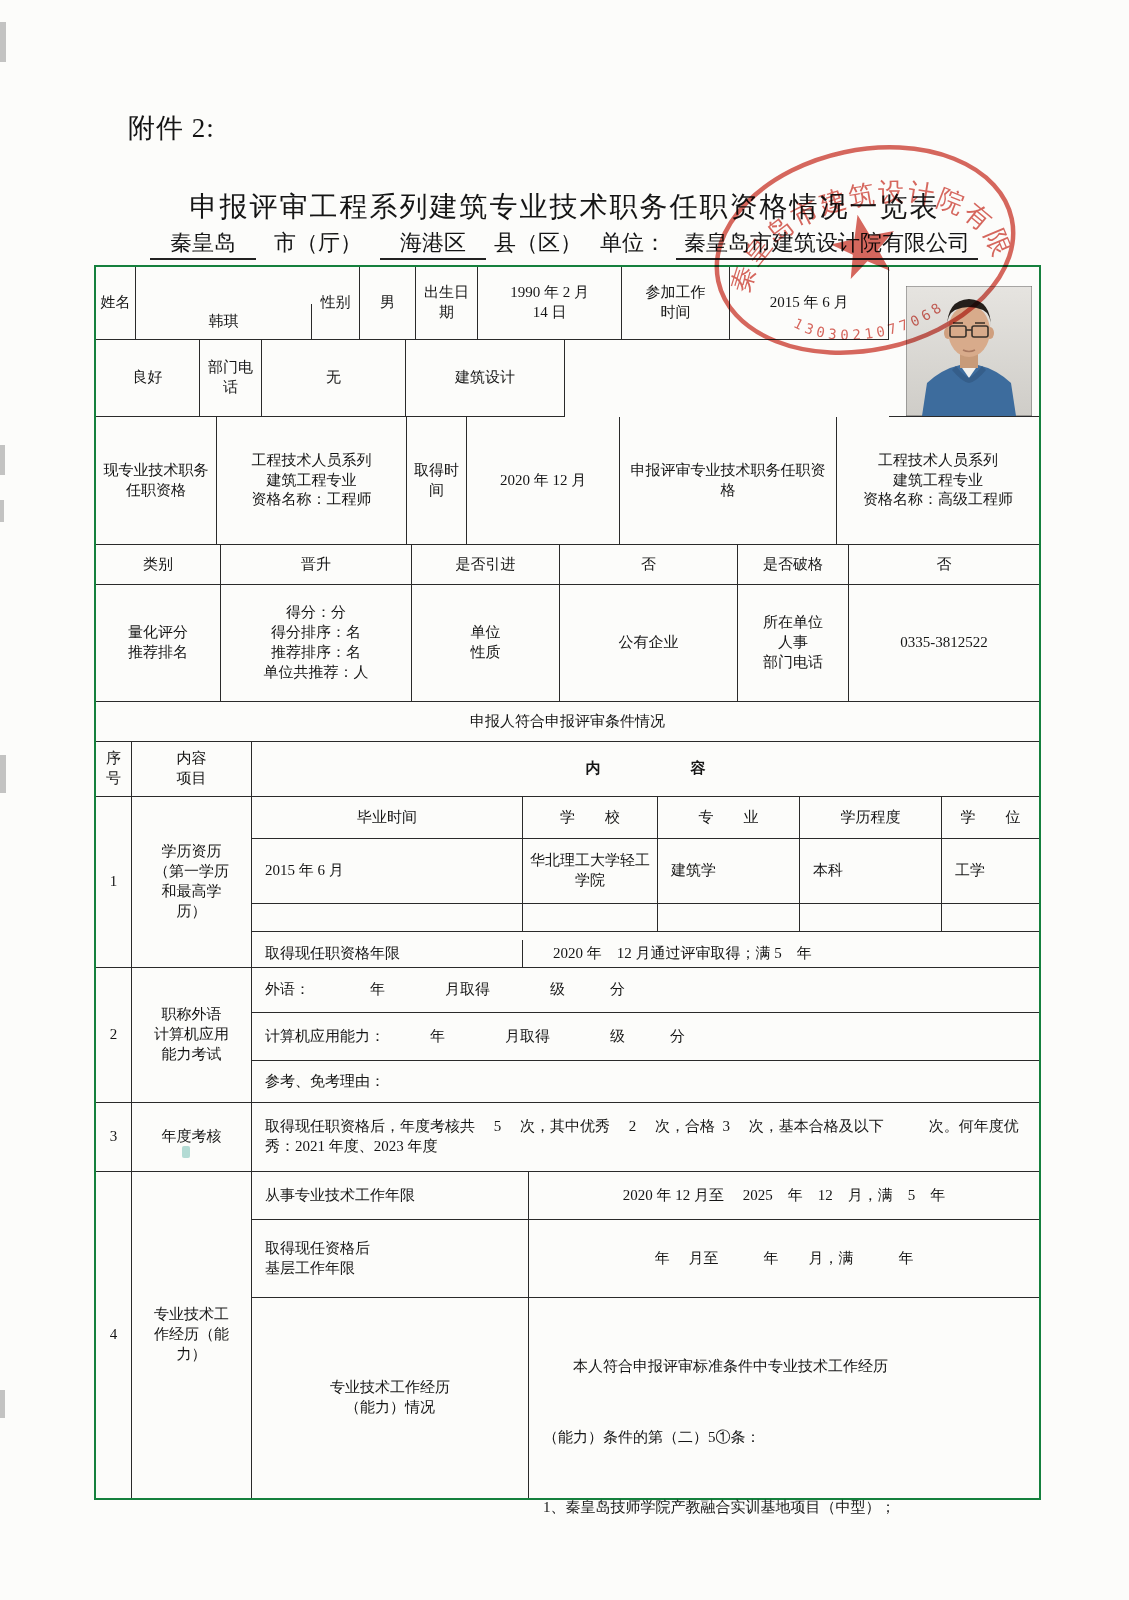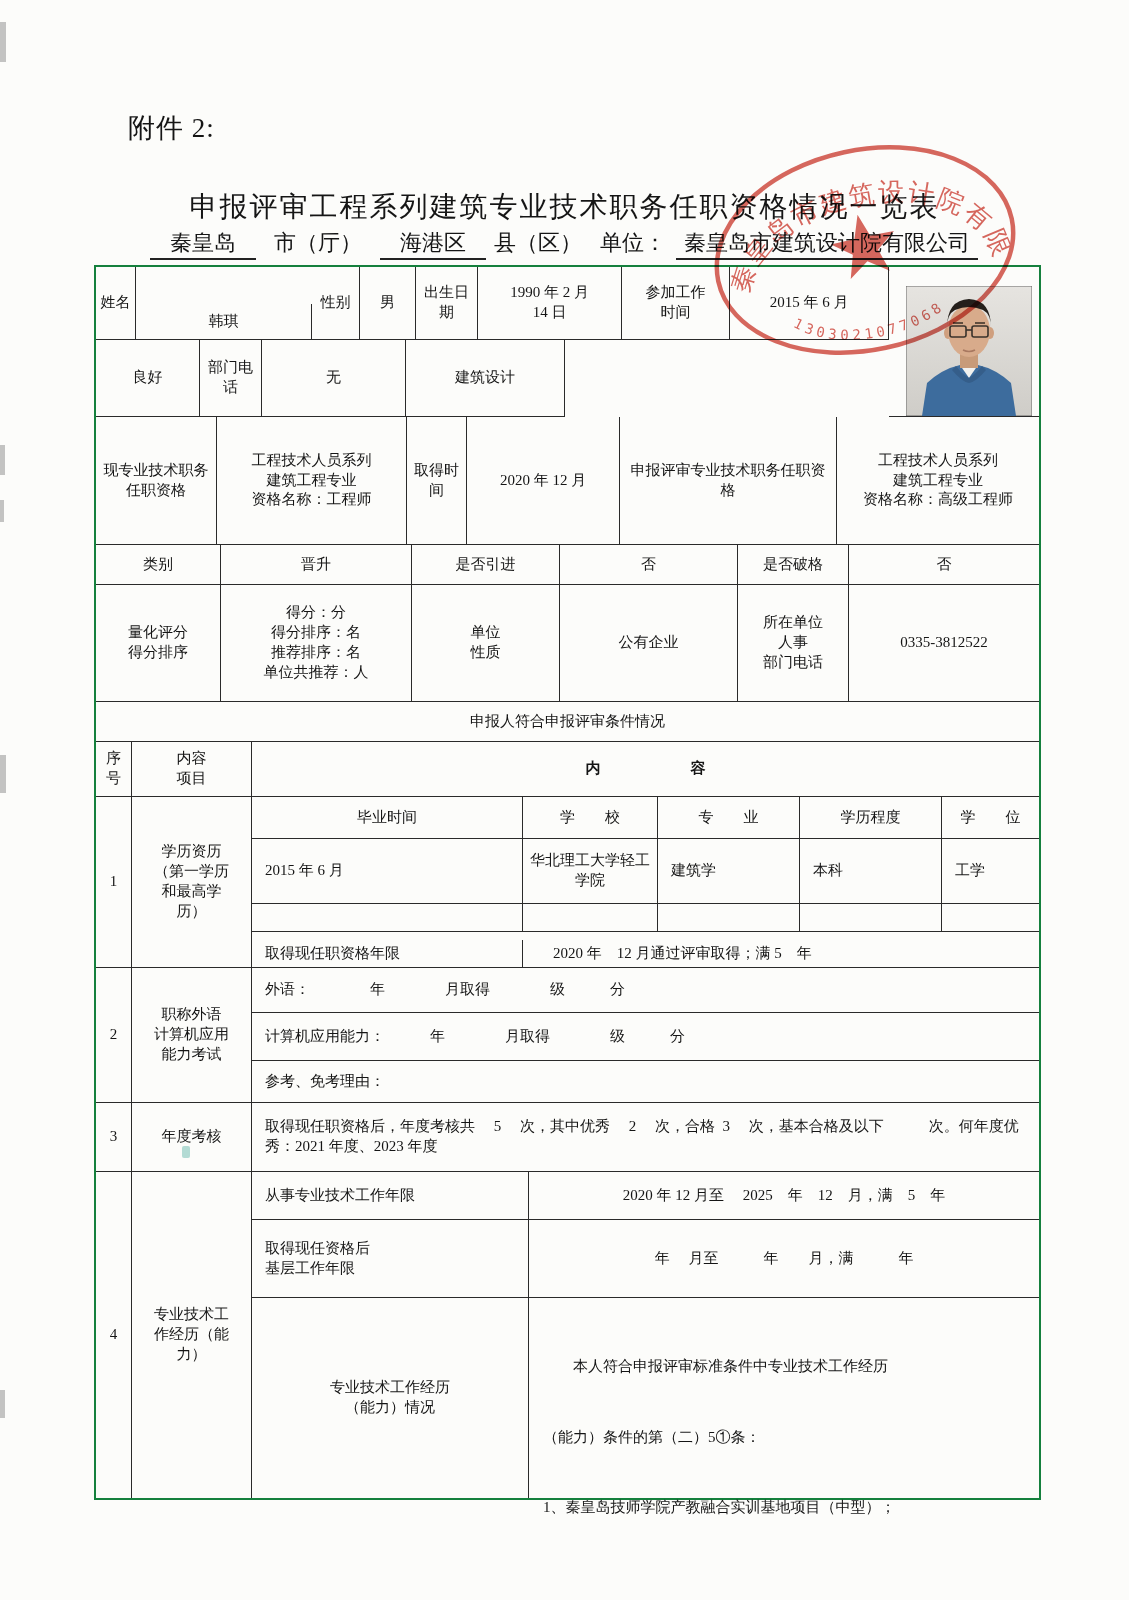--- a/index.html
+++ b/index.html
@@ -119,21 +119,21 @@
       <div class="c" style="width:125px;">类别</div>
       <div class="c" style="width:191px;">晋升</div>
       <div class="c" style="width:148px;">是否引进</div>
       <div class="c" style="width:178px;">否</div>
       <div class="c" style="width:111px;">是否破格</div>
       <div class="c last" style="width:190px;">否</div>
     </div>
 
     <div class="r" style="height:117px;">
       <div class="c pre" style="width:125px;">量化评分
-得分排序</div>
+推荐排名</div>
       <div class="c" style="width:191px;">
         <div>
           <div>得分：分</div>
           <div>得分排序：名</div>
           <div>推荐排序：名</div>
           <div>单位共推荐：人</div>
         </div>
       </div>
       <div class="c pre" style="width:148px;">单位
 性质</div>

